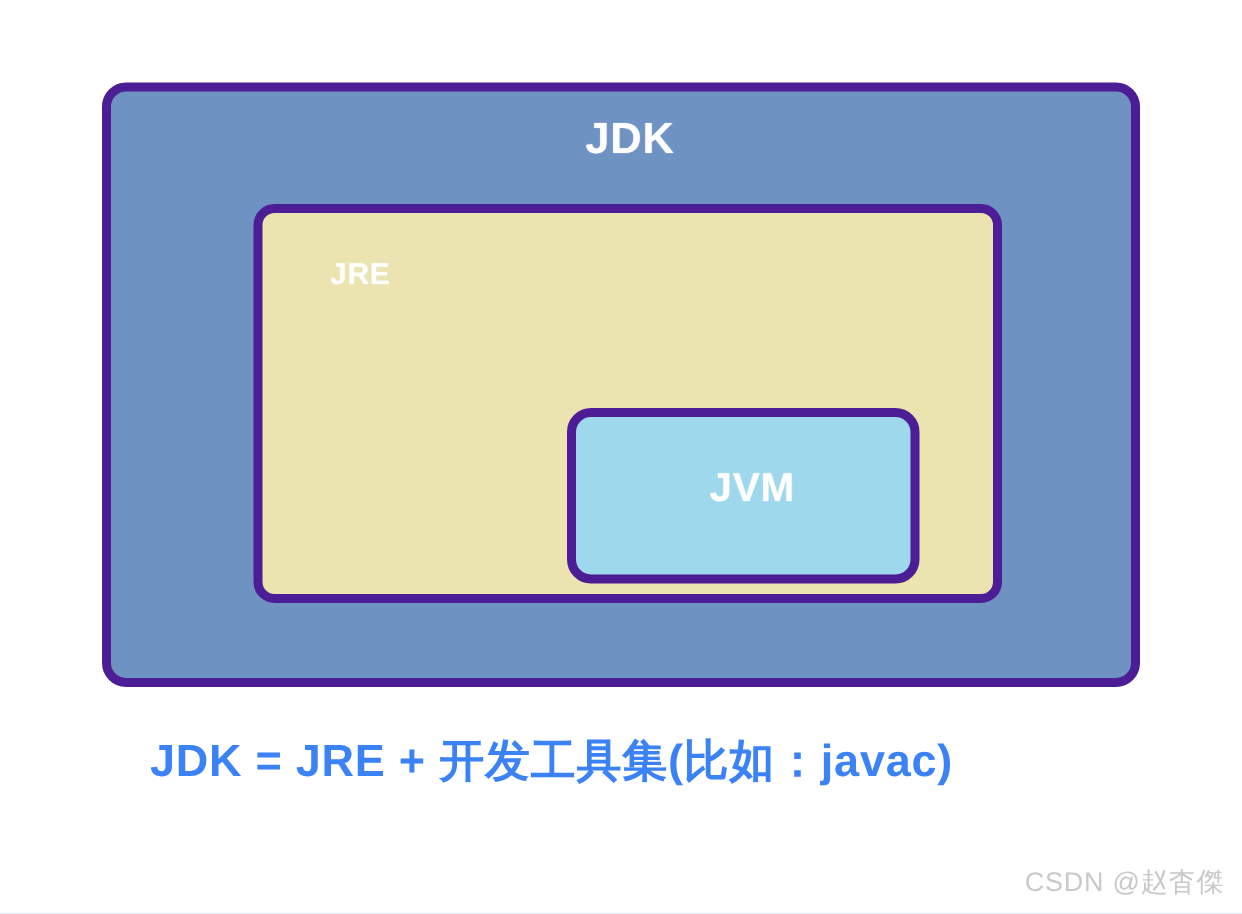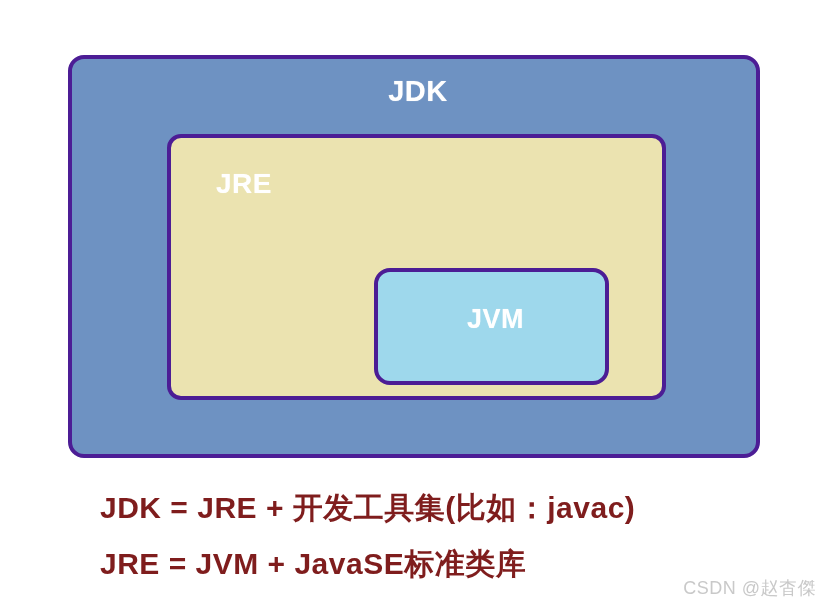--- a/index.html
+++ b/index.html
@@ -20,21 +20,21 @@
     left: 0;
     top: 0;
     width: 828px;
     height: 609px;
   }
 
   
   .box {
     position: absolute;
     box-sizing: border-box;
-    border: 4px solid #4c1d95;
+    border: 6px solid #4c1d95;
   }
 
   #jdk-box {
     left: 68px;
     top: 55px;
     width: 692px;
     height: 403px;
     background: #6E92C2;
     border-radius: 16px;
   }
@@ -71,41 +71,41 @@
     top: 16px;
     left: 0;
     width: 692px;
     text-align: center;
     font-size: 29px;
   }
 
   #jre-label {
     top: 30px;
     left: 45px;
-    font-size: 28px;
+    font-size: 20px;
   }
 
   #jvm-label {
     top: 32px;
     left: 0;
     width: 235px;
     text-align: center;
     font-size: 27px;
   }
 
   
   #formulas {
     position: absolute;
     left: 100px;
     top: 480px;
     width: 640px;
   }
 
   .formula-line {
-    color: #7f1d1d;
+    color: #3b82f6;
     font-weight: bold;
     font-size: 30px;
     line-height: 56px;
     white-space: nowrap;
     letter-spacing: 0.5px;
   }
 
   
   #watermark {
     position: absolute;
@@ -133,18 +133,17 @@
       <div class="box" id="jvm-box">
         <div class="box-label" id="jvm-label">JVM</div>
       </div>
 
     </div>
 
   </div>
 
   <div id="formulas">
     <div class="formula-line">JDK = JRE + 开发工具集(比如：javac)</div>
-    <div class="formula-line">JRE = JVM + JavaSE标准类库</div>
   </div>
 
   <div id="watermark">CSDN @赵杳傑</div>
 
 </div>
 
 </body></html>

